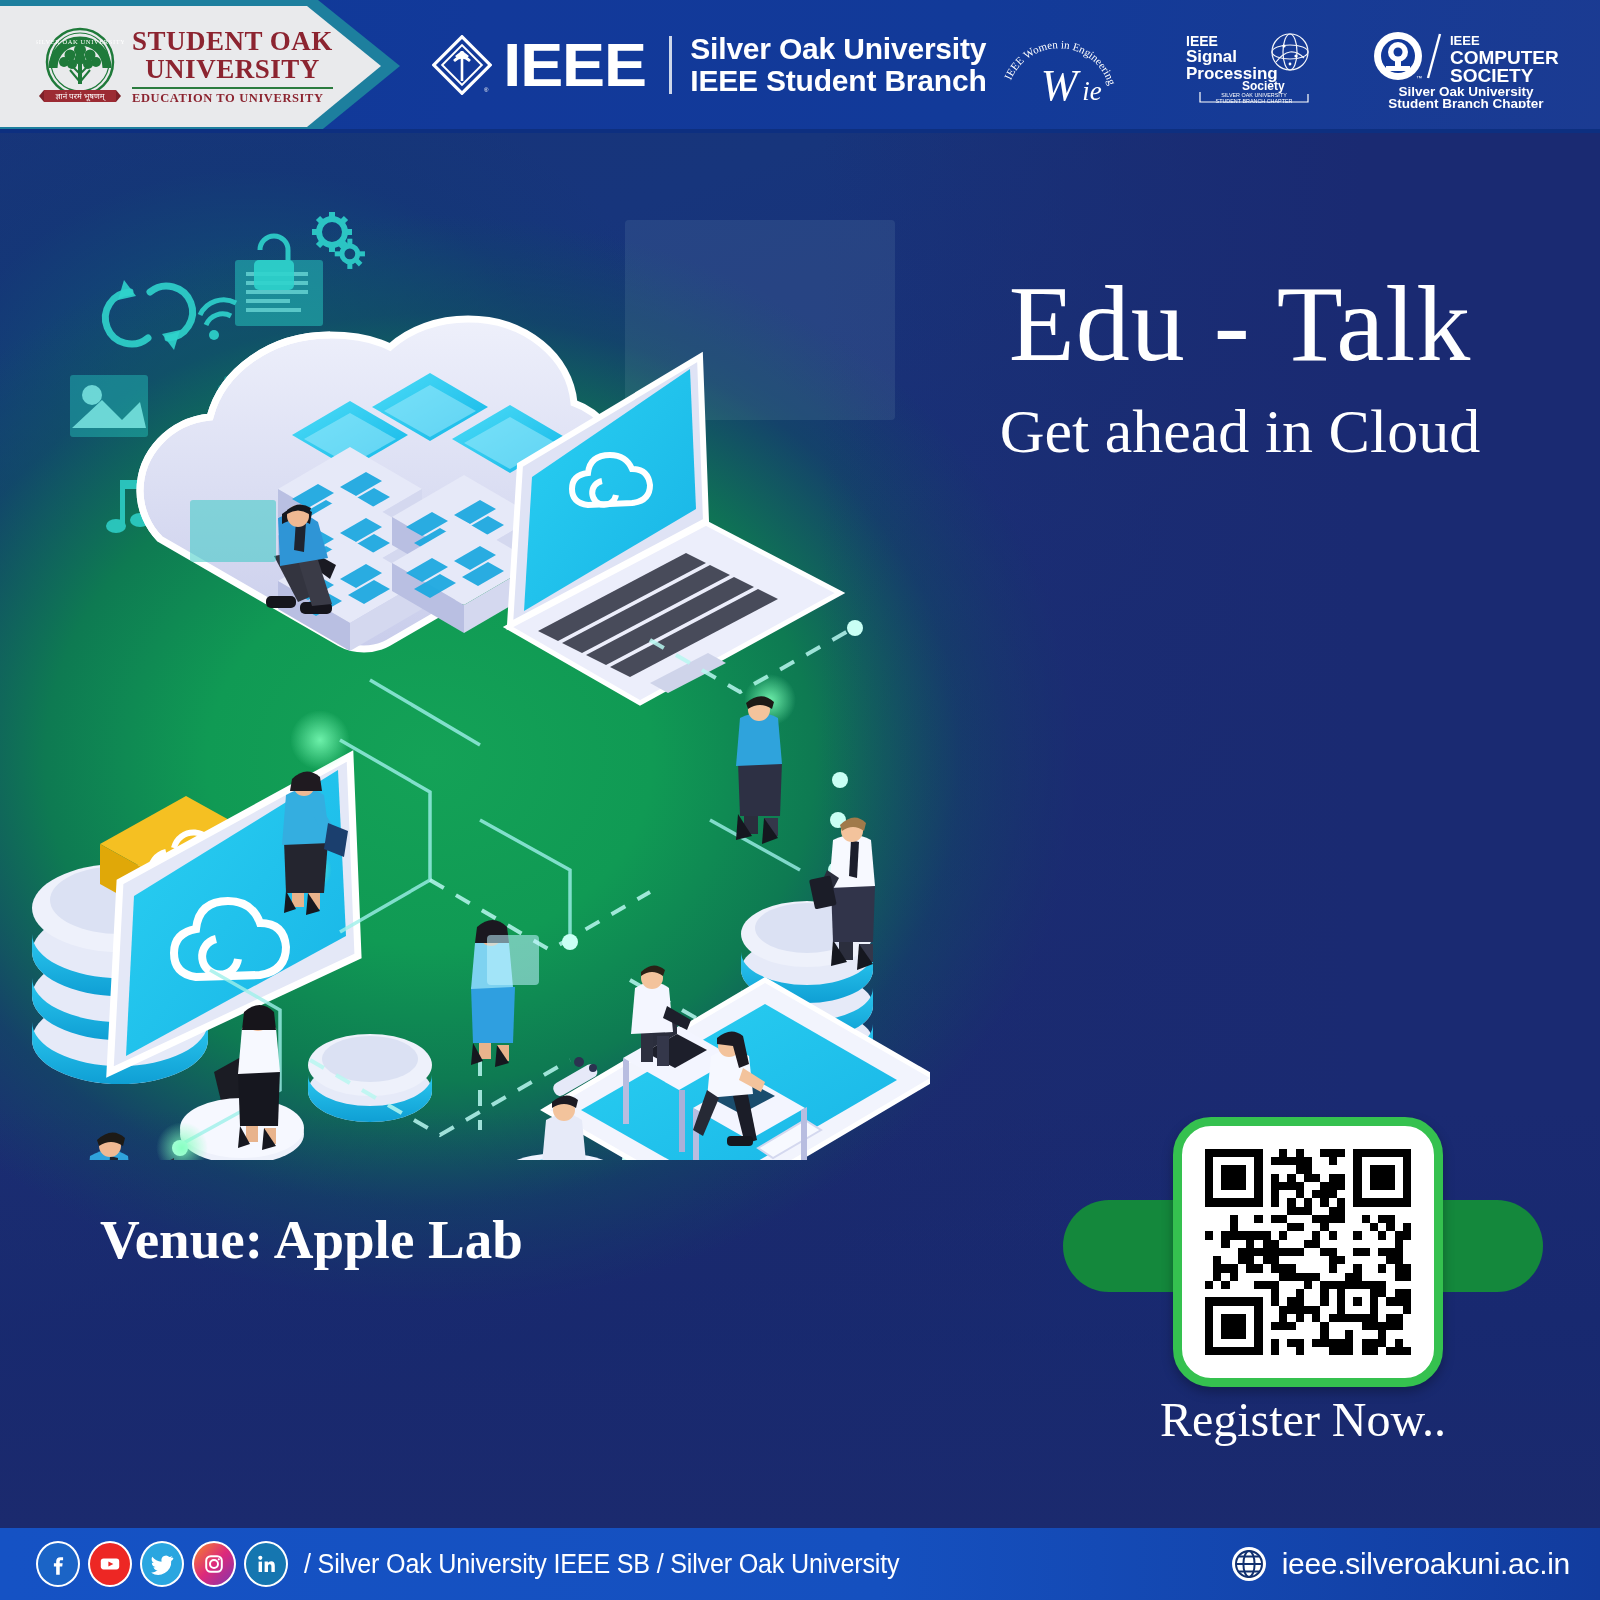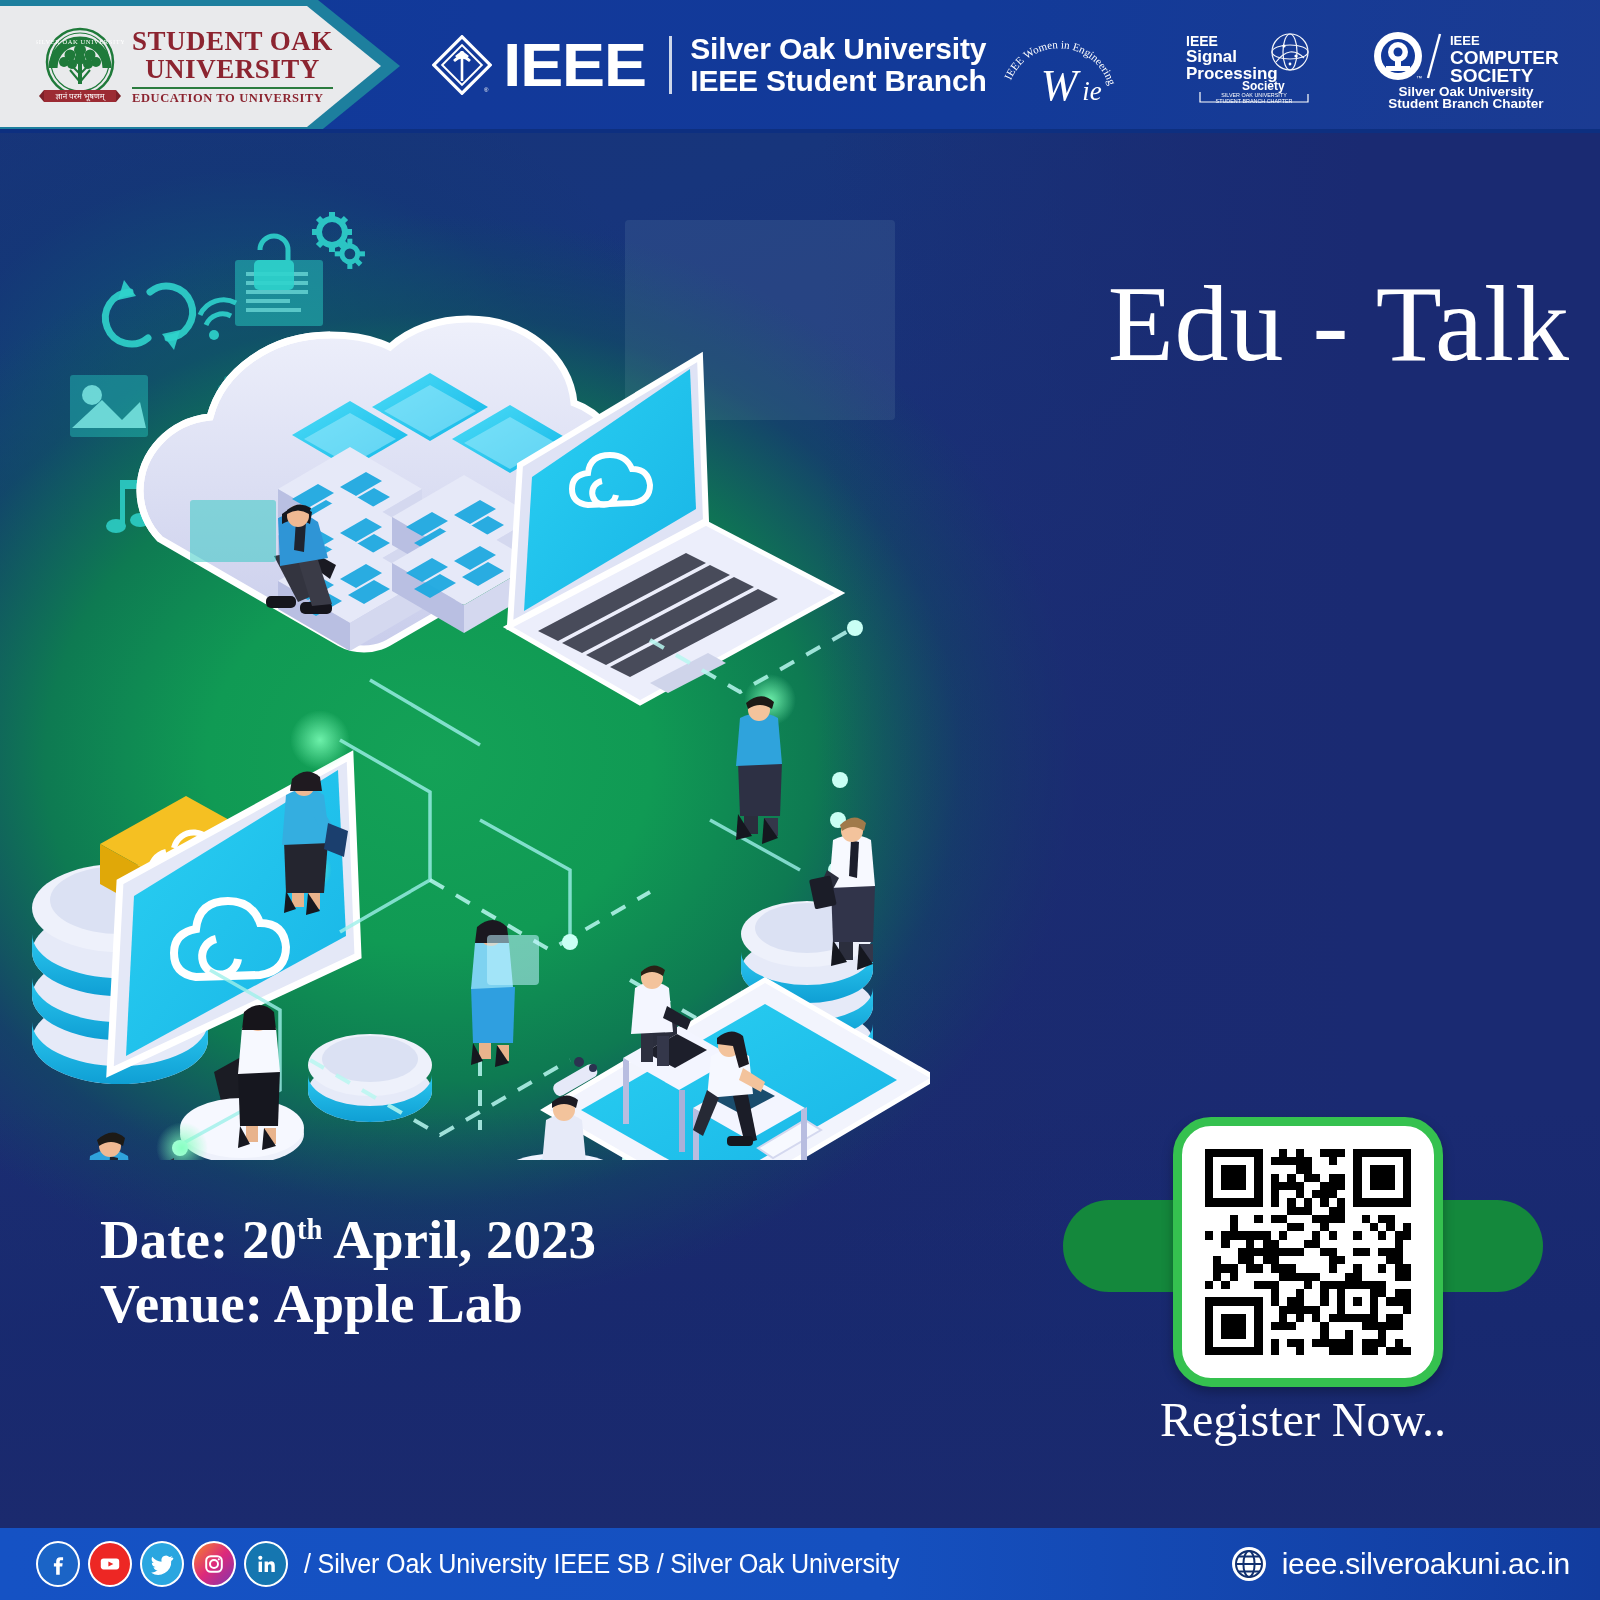--- a/index.html
+++ b/index.html
@@ -105,21 +105,21 @@
   .illus { position: absolute; left: 10px; top: 180px; width: 920px; height: 980px; }
 
   
   .title-col {
     position: absolute; left: 910px; top: 270px; width: 660px;
     text-align: center; color: #ffffff;
     font-family: "Liberation Serif", serif;
   }
   .t-edutalk {
     font-size: 108px; line-height: 1.0; letter-spacing: 1px;
-    font-weight: normal; white-space: nowrap; text-align: right;
+    font-weight: normal; white-space: nowrap;
   }
   .t-on { font-size: 74px; line-height: 1.0; margin-top: 58px; font-weight: normal; }
   .t-cloud-row {
     margin-top: 42px; display: flex; align-items: baseline;
     justify-content: center; gap: 26px; white-space: nowrap;
   }
   .t-cloud { font-size: 116px; font-style: italic; line-height: 0.98; }
   .t-101 {
     font-family: "Liberation Sans", sans-serif;
     font-weight: bold; font-size: 112px; line-height: 0.98;
@@ -785,28 +785,24 @@
           <text x="100" y="80" font-size="13.5" text-anchor="middle">Student Branch Chapter</text>
         </g>
       </svg>
     </div>
 
     <div class="header-underline"></div>
   </div>
 
   <div class="title-col">
     <div class="t-edutalk">Edu - Talk</div>
+    <div class="t-tag">Get ahead in Cloud</div>
   </div>
 
   <div class="details">
-    <div>
-      <span>Date:</span>
-      <span>20</span><sup>th</sup>
-      <span>April, 2023</span>
-    </div>
     <div>Venue: Apple Lab</div>
   </div>
 
   <div class="qr-bar"></div>
   <div class="qr-box">
     <div class="qr-grid" id="qr" style="grid-template-columns: repeat(25, 1fr); grid-template-rows: repeat(25, 1fr);">
         <i style="background: rgb(0, 0, 0);"></i>
         <i style="background: rgb(0, 0, 0);"></i>
         <i style="background: rgb(0, 0, 0);"></i>
         <i style="background: rgb(0, 0, 0);"></i>

